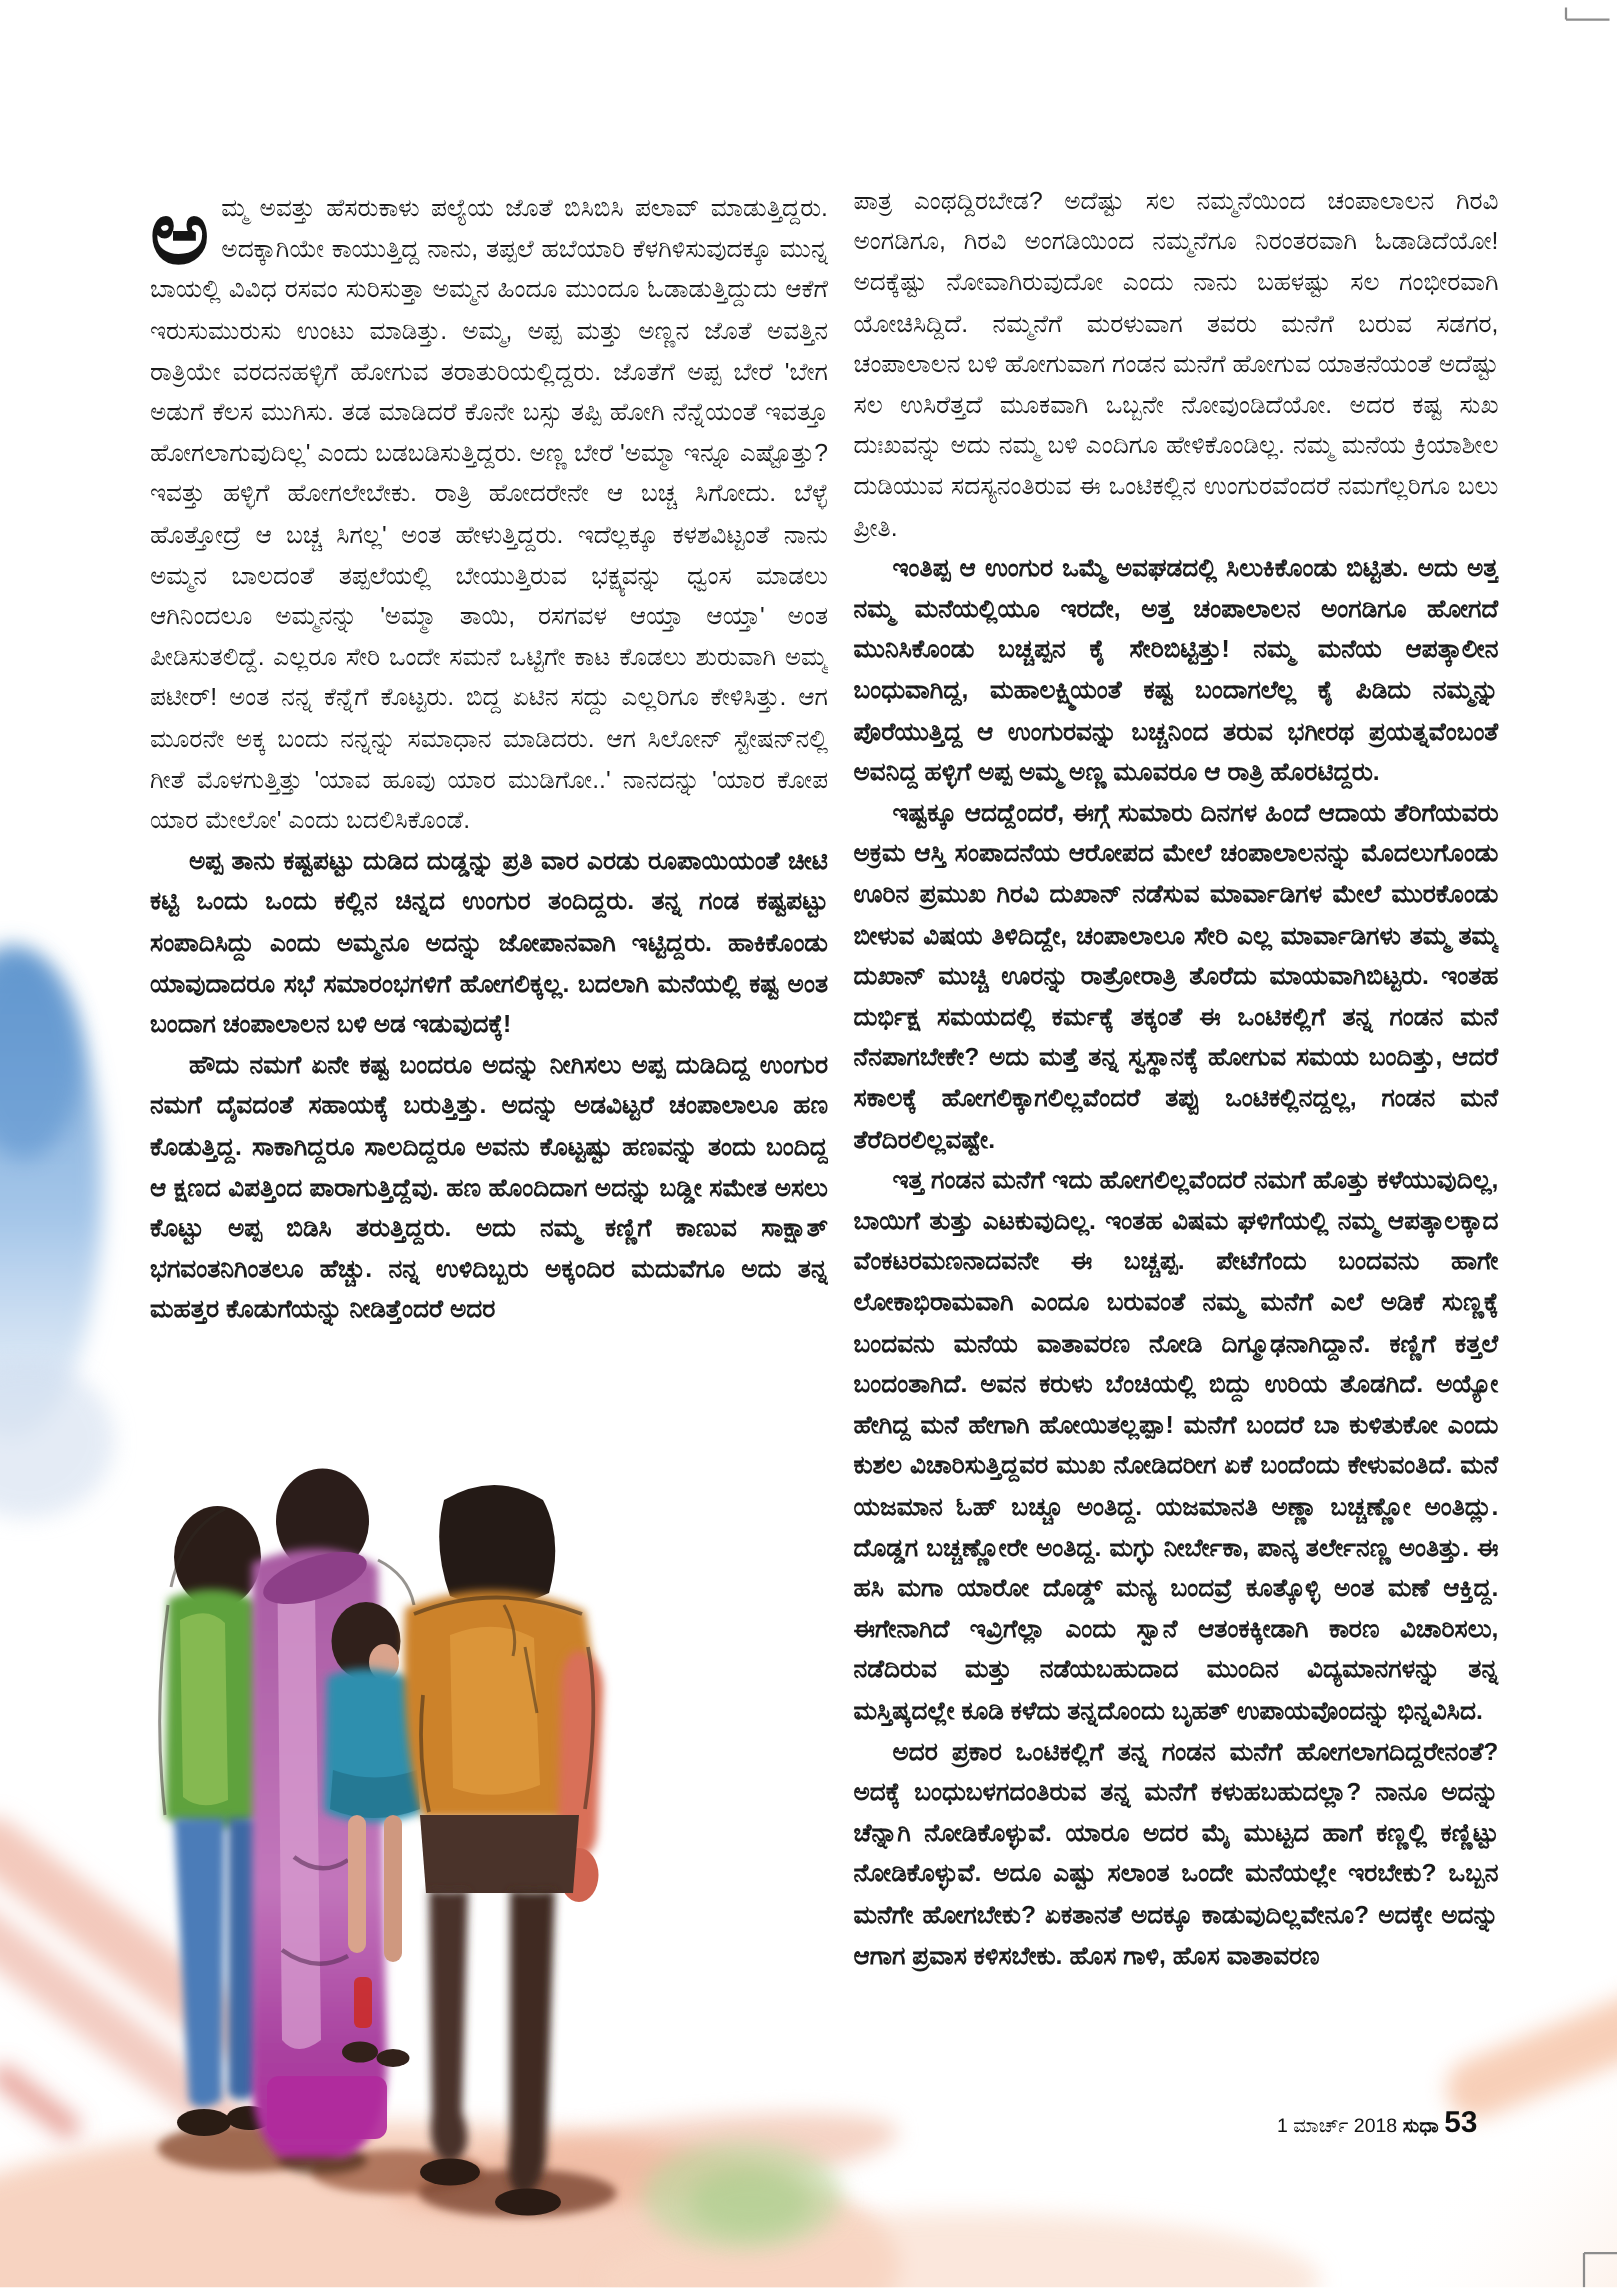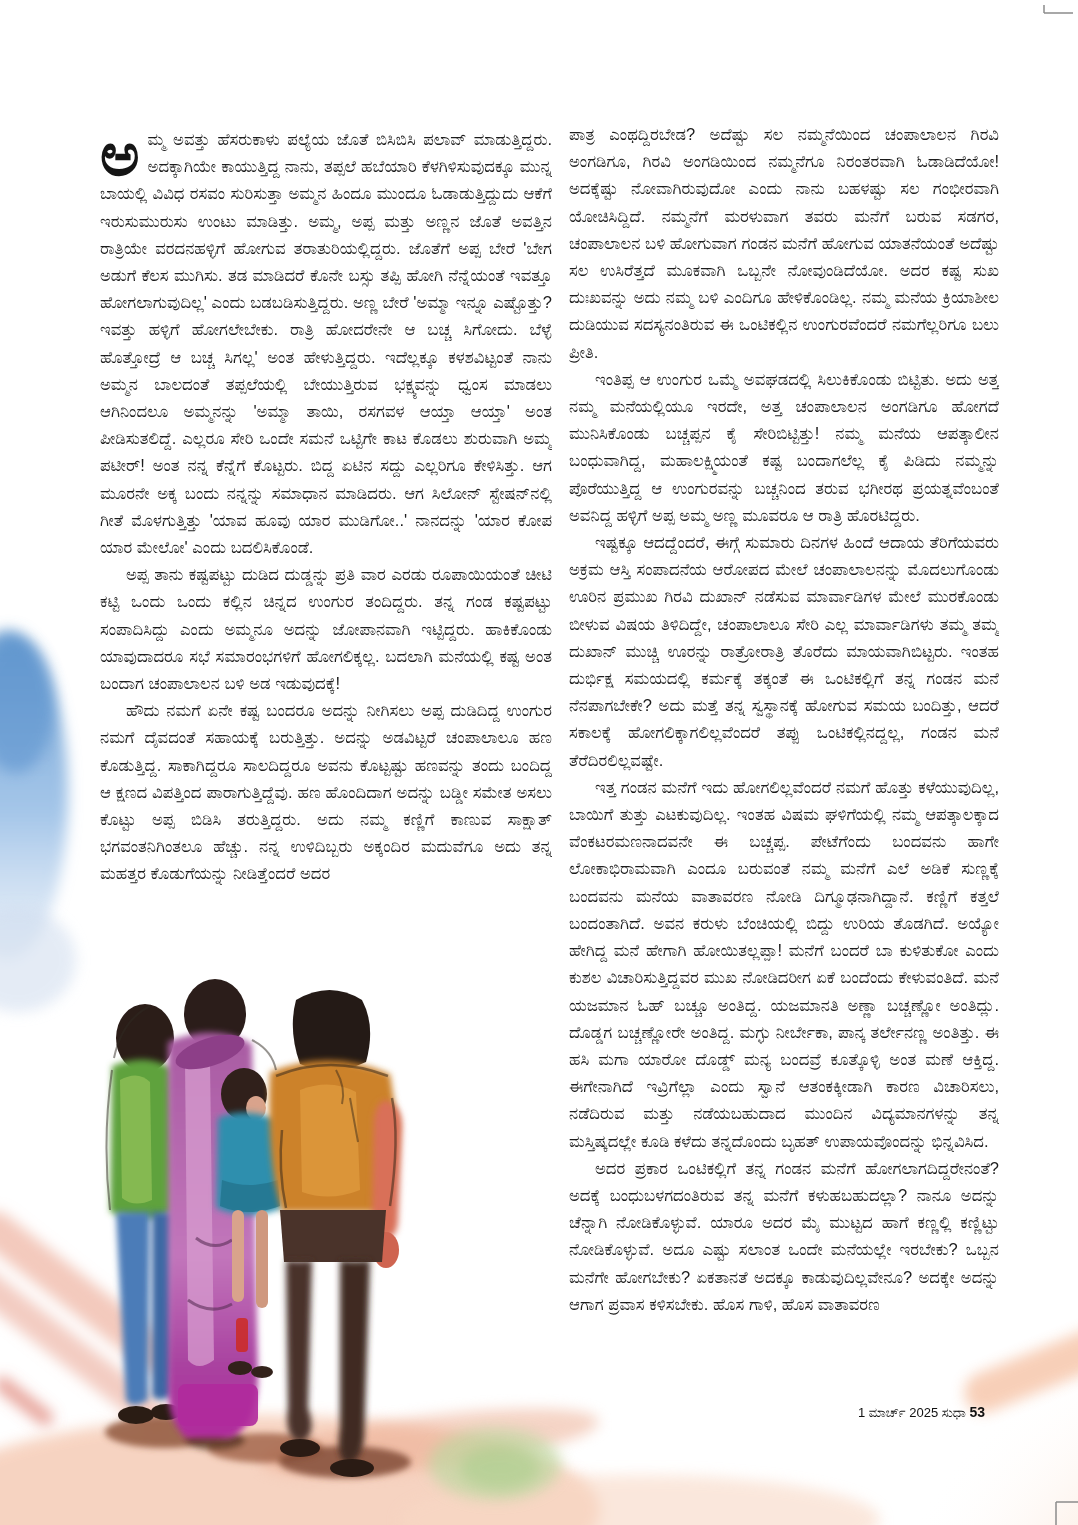--- a/index.html
+++ b/index.html
@@ -18,38 +18,38 @@
     position:absolute;
     text-align:justify;
     font-size:16.5px;
     line-height:27.2px;
     color:#1c1c1c;
     overflow:hidden;
   }
   .col-left{left:100px;top:126px;width:452px;height:814px;}
   .col-right{left:569px;top:121px;width:430px;height:1256px;}
   .col p{margin:0;}
-  .col p.indent{text-indent:26px;}
+  .col p.indent{text-indent:26px;font-weight:bold;}
   .dropcap{
     float:left;
     font-size:60px;
     line-height:50px;
     font-weight:700;
     padding:4px 8px 0 0;
     color:#151515;
   }
   .footer{
     position:absolute;
     right:93px;top:1404px;
     font-size:13px;
     color:#111111;
     white-space:nowrap;
   }
-  .footer .mag{font-weight:400;}
-  .footer .pg{font-weight:700;font-size:14px;}
+  .footer .mag{font-weight:700;}
+  .footer .pg{font-weight:700;font-size:20px;}
 </style>
 </head>
 <body>
 
 <div class="page">
 
   <svg class="illustration-layer" viewBox="0 0 1078 1525" xmlns="http://www.w3.org/2000/svg" aria-hidden="true">
     <defs>
       <filter id="soft" x="-40%" y="-40%" width="180%" height="180%">
           <feGaussianBlur stdDeviation="7"></feGaussianBlur>
@@ -176,18 +176,18 @@
 
   <div class="col col-right">
     <p>ಪಾತ್ರ ಎಂಥದ್ದಿರಬೇಡ? ಅದೆಷ್ಟು ಸಲ ನಮ್ಮನೆಯಿಂದ ಚಂಪಾಲಾಲನ ಗಿರವಿ ಅಂಗಡಿಗೂ, ಗಿರವಿ ಅಂಗಡಿಯಿಂದ ನಮ್ಮನೆಗೂ ನಿರಂತರವಾಗಿ ಓಡಾಡಿದೆಯೋ! ಅದಕ್ಕೆಷ್ಟು ನೋವಾಗಿರುವುದೋ ಎಂದು ನಾನು ಬಹಳಷ್ಟು ಸಲ ಗಂಭೀರವಾಗಿ ಯೋಚಿಸಿದ್ದಿದೆ. ನಮ್ಮನೆಗೆ ಮರಳುವಾಗ ತವರು ಮನೆಗೆ ಬರುವ ಸಡಗರ, ಚಂಪಾಲಾಲನ ಬಳಿ ಹೋಗುವಾಗ ಗಂಡನ ಮನೆಗೆ ಹೋಗುವ ಯಾತನೆಯಂತೆ ಅದೆಷ್ಟು ಸಲ ಉಸಿರೆತ್ತದೆ ಮೂಕವಾಗಿ ಒಬ್ಬನೇ ನೋವುಂಡಿದೆಯೋ. ಅದರ ಕಷ್ಟ ಸುಖ ದುಃಖವನ್ನು ಅದು ನಮ್ಮ ಬಳಿ ಎಂದಿಗೂ ಹೇಳಿಕೊಂಡಿಲ್ಲ. ನಮ್ಮ ಮನೆಯ ಕ್ರಿಯಾಶೀಲ ದುಡಿಯುವ ಸದಸ್ಯನಂತಿರುವ ಈ ಒಂಟಿಕಲ್ಲಿನ ಉಂಗುರವೆಂದರೆ ನಮಗೆಲ್ಲರಿಗೂ ಬಲು ಪ್ರೀತಿ.</p>
     <p class="indent">ಇಂತಿಪ್ಪ ಆ ಉಂಗುರ ಒಮ್ಮೆ ಅವಘಡದಲ್ಲಿ ಸಿಲುಕಿಕೊಂಡು ಬಿಟ್ಟಿತು. ಅದು ಅತ್ತ ನಮ್ಮ ಮನೆಯಲ್ಲಿಯೂ ಇರದೇ, ಅತ್ತ ಚಂಪಾಲಾಲನ ಅಂಗಡಿಗೂ ಹೋಗದೆ ಮುನಿಸಿಕೊಂಡು ಬಚ್ಚಪ್ಪನ ಕೈ ಸೇರಿಬಿಟ್ಟಿತ್ತು! ನಮ್ಮ ಮನೆಯ ಆಪತ್ಕಾಲೀನ ಬಂಧುವಾಗಿದ್ದ, ಮಹಾಲಕ್ಷ್ಮಿಯಂತೆ ಕಷ್ಟ ಬಂದಾಗಲೆಲ್ಲ ಕೈ ಪಿಡಿದು ನಮ್ಮನ್ನು ಪೊರೆಯುತ್ತಿದ್ದ ಆ ಉಂಗುರವನ್ನು ಬಚ್ಚನಿಂದ ತರುವ ಭಗೀರಥ ಪ್ರಯತ್ನವೆಂಬಂತೆ ಅವನಿದ್ದ ಹಳ್ಳಿಗೆ ಅಪ್ಪ ಅಮ್ಮ ಅಣ್ಣ ಮೂವರೂ ಆ ರಾತ್ರಿ ಹೊರಟಿದ್ದರು.</p>
     <p class="indent">ಇಷ್ಟಕ್ಕೂ ಆದದ್ದೆಂದರೆ, ಈಗ್ಗೆ ಸುಮಾರು ದಿನಗಳ ಹಿಂದೆ ಆದಾಯ ತೆರಿಗೆಯವರು ಅಕ್ರಮ ಆಸ್ತಿ ಸಂಪಾದನೆಯ ಆರೋಪದ ಮೇಲೆ ಚಂಪಾಲಾಲನನ್ನು ಮೊದಲುಗೊಂಡು ಊರಿನ ಪ್ರಮುಖ ಗಿರವಿ ದುಖಾನ್ ನಡೆಸುವ ಮಾರ್ವಾಡಿಗಳ ಮೇಲೆ ಮುರಕೊಂಡು ಬೀಳುವ ವಿಷಯ ತಿಳಿದಿದ್ದೇ, ಚಂಪಾಲಾಲೂ ಸೇರಿ ಎಲ್ಲ ಮಾರ್ವಾಡಿಗಳು ತಮ್ಮ ತಮ್ಮ ದುಖಾನ್ ಮುಚ್ಚಿ ಊರನ್ನು ರಾತ್ರೋರಾತ್ರಿ ತೊರೆದು ಮಾಯವಾಗಿಬಿಟ್ಟರು. ಇಂತಹ ದುರ್ಭಿಕ್ಷ ಸಮಯದಲ್ಲಿ ಕರ್ಮಕ್ಕೆ ತಕ್ಕಂತೆ ಈ ಒಂಟಿಕಲ್ಲಿಗೆ ತನ್ನ ಗಂಡನ ಮನೆ ನೆನಪಾಗಬೇಕೇ? ಅದು ಮತ್ತೆ ತನ್ನ ಸ್ವಸ್ಥಾನಕ್ಕೆ ಹೋಗುವ ಸಮಯ ಬಂದಿತ್ತು, ಆದರೆ ಸಕಾಲಕ್ಕೆ ಹೋಗಲಿಕ್ಕಾಗಲಿಲ್ಲವೆಂದರೆ ತಪ್ಪು ಒಂಟಿಕಲ್ಲಿನದ್ದಲ್ಲ, ಗಂಡನ ಮನೆ ತೆರೆದಿರಲಿಲ್ಲವಷ್ಟೇ.</p>
     <p class="indent">ಇತ್ತ ಗಂಡನ ಮನೆಗೆ ಇದು ಹೋಗಲಿಲ್ಲವೆಂದರೆ ನಮಗೆ ಹೊತ್ತು ಕಳೆಯುವುದಿಲ್ಲ, ಬಾಯಿಗೆ ತುತ್ತು ಎಟಕುವುದಿಲ್ಲ. ಇಂತಹ ವಿಷಮ ಘಳಿಗೆಯಲ್ಲಿ ನಮ್ಮ ಆಪತ್ಕಾಲಕ್ಕಾದ ವೆಂಕಟರಮಣನಾದವನೇ ಈ ಬಚ್ಚಪ್ಪ. ಪೇಟೆಗೆಂದು ಬಂದವನು ಹಾಗೇ ಲೋಕಾಭಿರಾಮವಾಗಿ ಎಂದೂ ಬರುವಂತೆ ನಮ್ಮ ಮನೆಗೆ ಎಲೆ ಅಡಿಕೆ ಸುಣ್ಣಕ್ಕೆ ಬಂದವನು ಮನೆಯ ವಾತಾವರಣ ನೋಡಿ ದಿಗ್ಮೂಢನಾಗಿದ್ದಾನೆ. ಕಣ್ಣಿಗೆ ಕತ್ತಲೆ ಬಂದಂತಾಗಿದೆ. ಅವನ ಕರುಳು ಬೆಂಚಿಯಲ್ಲಿ ಬಿದ್ದು ಉರಿಯ ತೊಡಗಿದೆ. ಅಯ್ಯೋ ಹೇಗಿದ್ದ ಮನೆ ಹೇಗಾಗಿ ಹೋಯಿತಲ್ಲಪ್ಪಾ! ಮನೆಗೆ ಬಂದರೆ ಬಾ ಕುಳಿತುಕೋ ಎಂದು ಕುಶಲ ವಿಚಾರಿಸುತ್ತಿದ್ದವರ ಮುಖ ನೋಡಿದರೀಗ ಏಕೆ ಬಂದೆಂದು ಕೇಳುವಂತಿದೆ. ಮನೆ ಯಜಮಾನ ಓಹ್ ಬಚ್ಚೂ ಅಂತಿದ್ದ. ಯಜಮಾನತಿ ಅಣ್ಣಾ ಬಚ್ಚಣ್ಣೋ ಅಂತಿದ್ಲು. ದೊಡ್ಡಗ ಬಚ್ಚಣ್ಣೋರೇ ಅಂತಿದ್ದ. ಮಗ್ಳು ನೀರ್ಬೇಕಾ, ಪಾನ್ಕ ತರ್ಲೇನಣ್ಣ ಅಂತಿತ್ತು. ಈ ಹಸಿ ಮಗಾ ಯಾರೋ ದೊಡ್ಡ್ ಮನ್ಯ ಬಂದವ್ರೆ ಕೂತ್ಕೊಳ್ಳಿ ಅಂತ ಮಣೆ ಆಕ್ತಿದ್ದ. ಈಗೇನಾಗಿದೆ ಇವ್ರಿಗೆಲ್ಲಾ ಎಂದು ಸ್ವಾನೆ ಆತಂಕಕ್ಕೀಡಾಗಿ ಕಾರಣ ವಿಚಾರಿಸಲು, ನಡೆದಿರುವ ಮತ್ತು ನಡೆಯಬಹುದಾದ ಮುಂದಿನ ವಿದ್ಯಮಾನಗಳನ್ನು ತನ್ನ ಮಸ್ತಿಷ್ಕದಲ್ಲೇ ಕೂಡಿ ಕಳೆದು ತನ್ನದೊಂದು ಬೃಹತ್ ಉಪಾಯವೊಂದನ್ನು ಭಿನ್ನವಿಸಿದ.</p>
     <p class="indent">ಅದರ ಪ್ರಕಾರ ಒಂಟಿಕಲ್ಲಿಗೆ ತನ್ನ ಗಂಡನ ಮನೆಗೆ ಹೋಗಲಾಗದಿದ್ದರೇನಂತೆ? ಅದಕ್ಕೆ ಬಂಧುಬಳಗದಂತಿರುವ ತನ್ನ ಮನೆಗೆ ಕಳುಹಬಹುದಲ್ಲಾ? ನಾನೂ ಅದನ್ನು ಚೆನ್ನಾಗಿ ನೋಡಿಕೊಳ್ಳುವೆ. ಯಾರೂ ಅದರ ಮೈ ಮುಟ್ಟದ ಹಾಗೆ ಕಣ್ಣಲ್ಲಿ ಕಣ್ಣಿಟ್ಟು ನೋಡಿಕೊಳ್ಳುವೆ. ಅದೂ ಎಷ್ಟು ಸಲಾಂತ ಒಂದೇ ಮನೆಯಲ್ಲೇ ಇರಬೇಕು? ಒಬ್ಬನ ಮನೆಗೇ ಹೋಗಬೇಕು? ಏಕತಾನತೆ ಅದಕ್ಕೂ ಕಾಡುವುದಿಲ್ಲವೇನೂ? ಅದಕ್ಕೇ ಅದನ್ನು ಆಗಾಗ ಪ್ರವಾಸ ಕಳಿಸಬೇಕು. ಹೊಸ ಗಾಳಿ, ಹೊಸ ವಾತಾವರಣ</p>
   </div>
 
   <div class="footer">
-    <span>1 ಮಾರ್ಚ್ 2025</span>
+    <span>1 ಮಾರ್ಚ್ 2018</span>
     <span class="mag">ಸುಧಾ</span>
     <span class="pg">53</span>
   </div>
 
 </div>
 
 </body></html>

